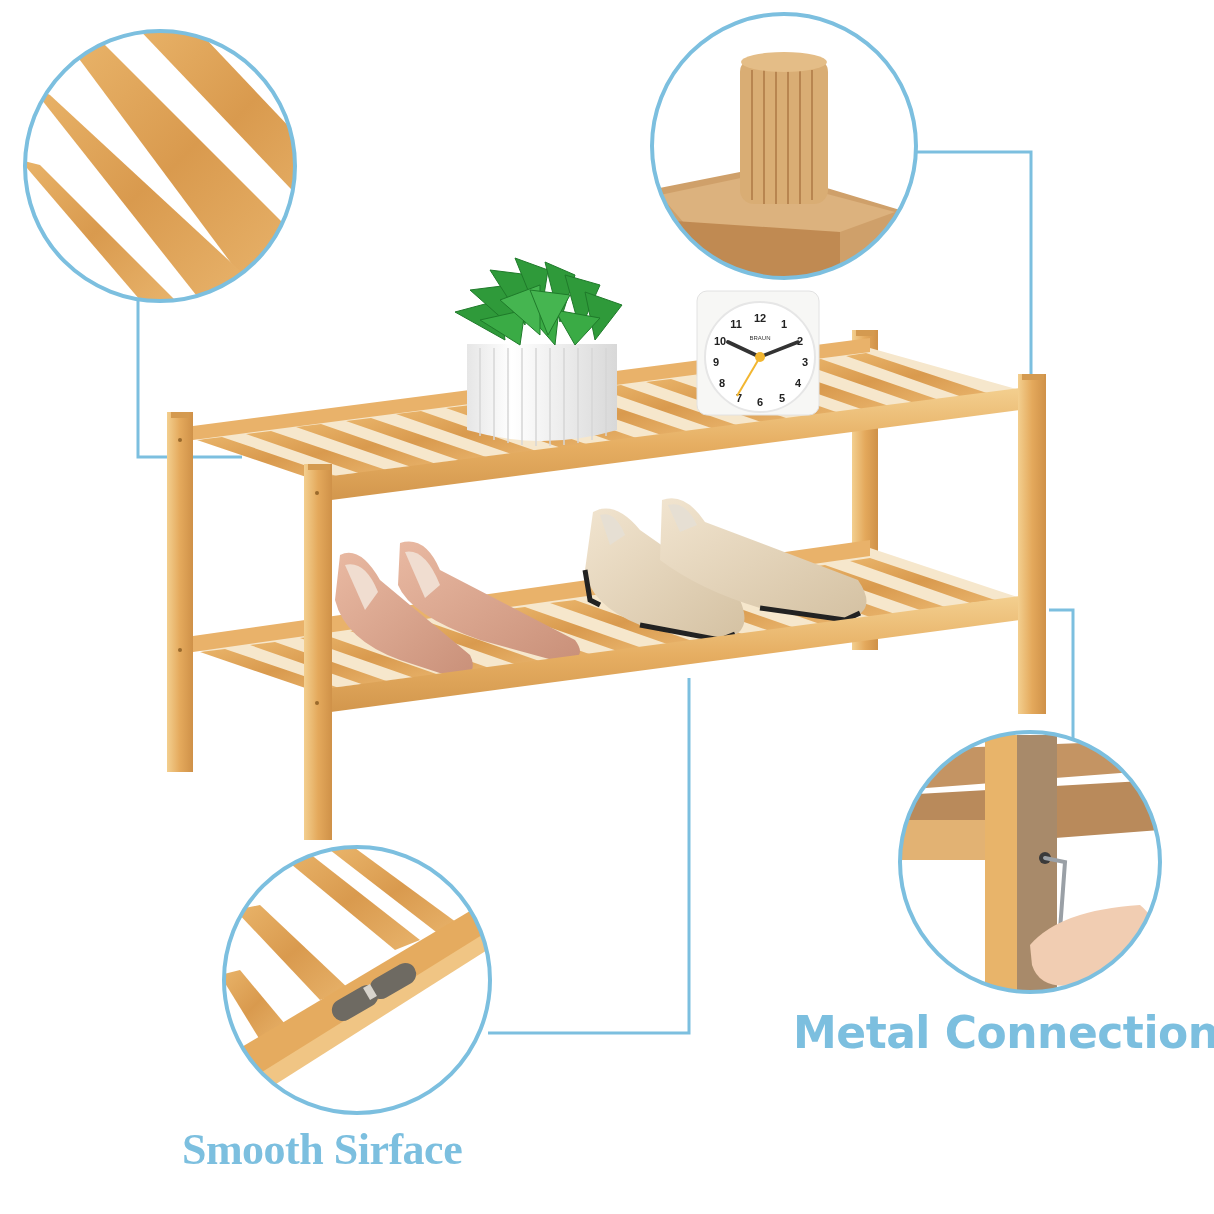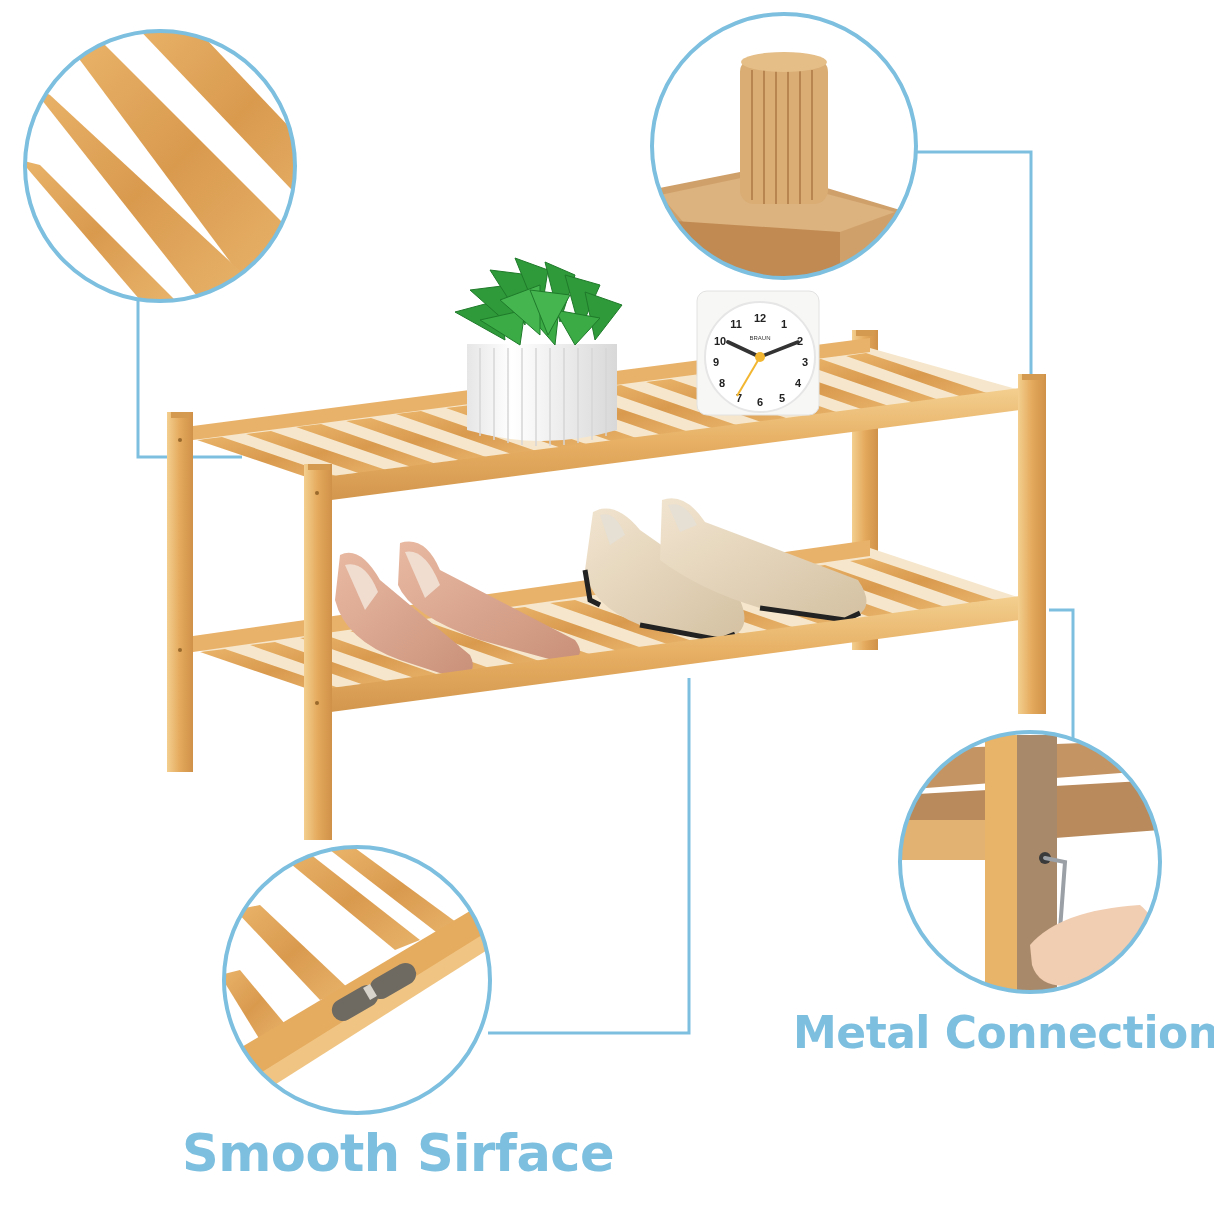--- a/index.html
+++ b/index.html
@@ -246,14 +246,14 @@
     <rect x="985" y="735" width="32" height="270" fill="#e8b46a"></rect>
     <rect x="1017" y="735" width="40" height="270" fill="#a88a6a"></rect>
     <circle cx="1045" cy="858" r="6" fill="#3a3a3a"></circle>
     <path d="M1045,858 L1065,862 L1060,930" stroke="#9aa0a6" stroke-width="4" fill="none" stroke-linecap="round"></path>
     <path d="M1030,945 Q1060,910 1140,905 Q1165,925 1150,960 L1075,985 Q1040,990 1032,965 Z" fill="#f1cdb2"></path>
   </g>
   <circle cx="1030" cy="862" r="130" fill="none" stroke="#7cbfdf" stroke-width="4"></circle>
 </svg>
 </div>
 
-<div class="caption" style="left:182px;top:1124px;font-size:51px;">Smooth Sirface</div>
+<div class="caption" style="left:182px;top:1124px;font-size:44px;font-family:Liberation Serif, serif;">Smooth Sirface</div>
 <div class="caption" style="left:793px;top:1007px;font-size:44px;">Metal Connection</div>
 
 </body></html>

